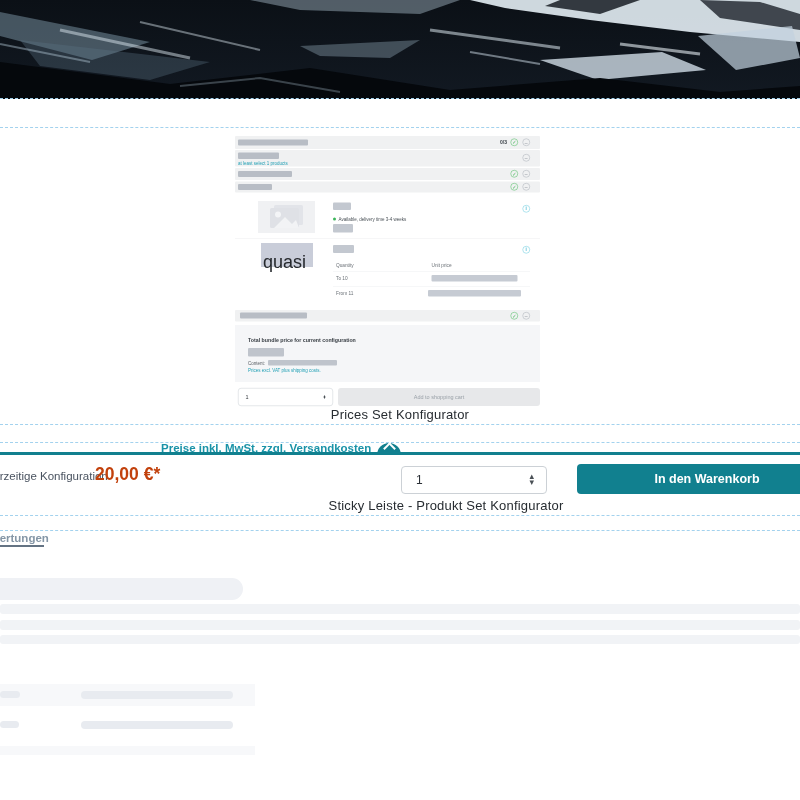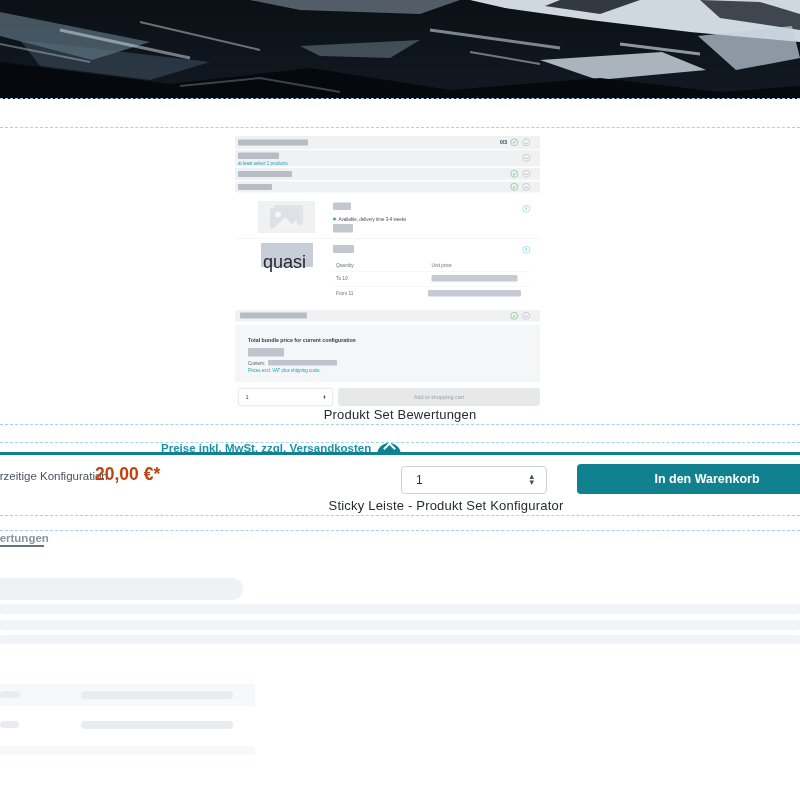--- a/index.html
+++ b/index.html
@@ -207,21 +207,21 @@
       </div>
     </div>
     <div style="position:absolute;left:206px;top:510px;width:404px;height:36px;background:#e7e8ea;border-radius:6px;
                 display:flex;align-items:center;justify-content:center;font-size:11px;color:#9aa1a8">
       <span>Add to shopping cart</span>
     </div>
 
    </div>
   </div>
 
-  <div class="caption" style="left:0;top:407px;width:800px;text-align:center">Produkt Set Bewertungen</div>
+  <div class="caption" style="left:0;top:407px;width:800px;text-align:center">Prices Set Konfigurator</div>
 
   <div class="sticky-tab">
     <div class="chevron-up"></div>
   </div>
   <div class="sticky-line"></div>
 
   <div>
     <div style="position:absolute;left:-15px;top:470px;font-size:11.5px;color:#4a5360;white-space:nowrap">Derzeitige Konfiguration</div>
     <div style="position:absolute;left:95px;top:464px;font-size:17.5px;font-weight:700;color:#c2410c;white-space:nowrap">20,00 €*</div>
     <div style="position:absolute;left:161px;top:442px;font-size:11.5px;font-weight:600;color:#1a93a8;white-space:nowrap">Preise inkl. MwSt. zzgl. Versandkosten</div>

